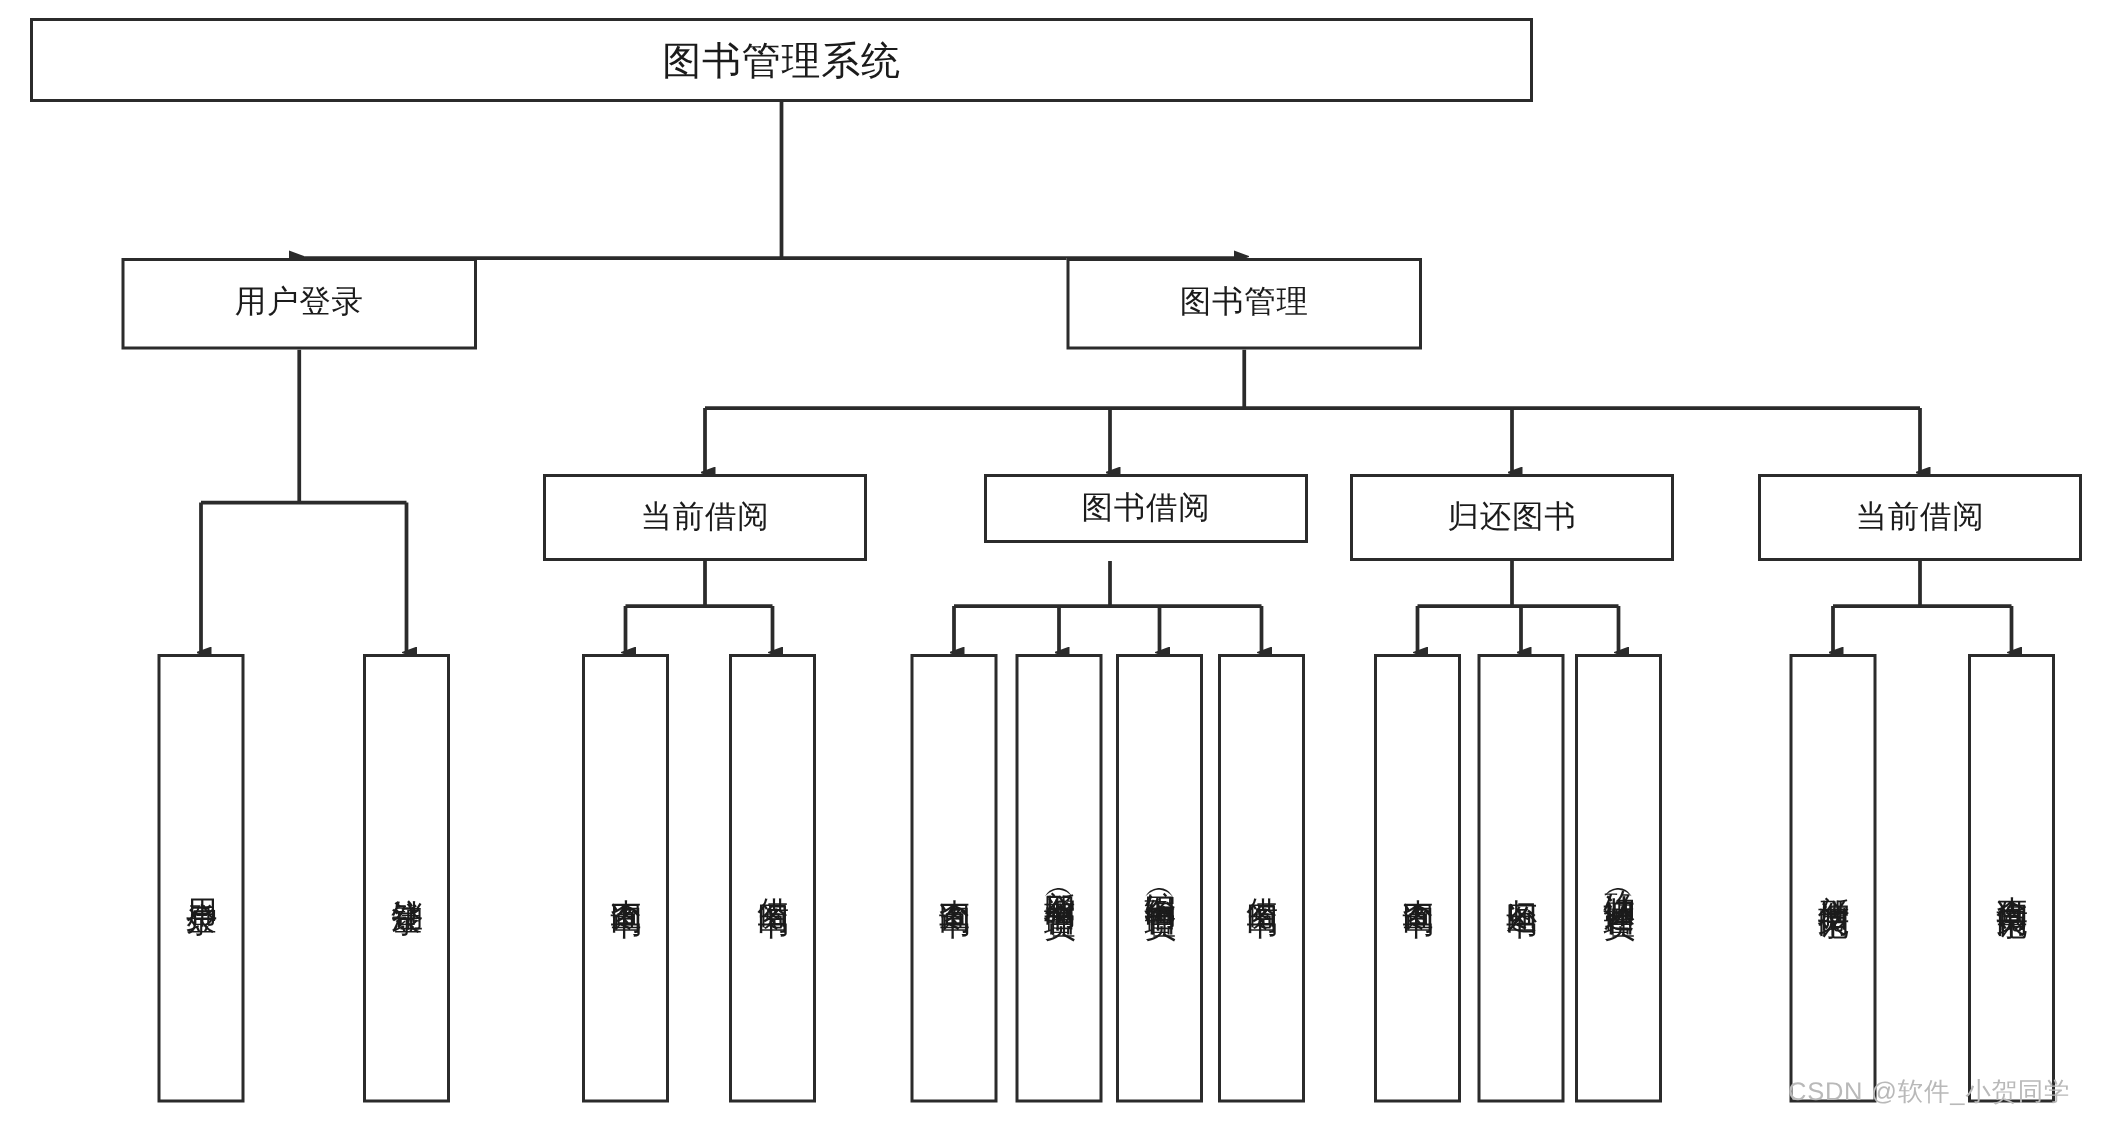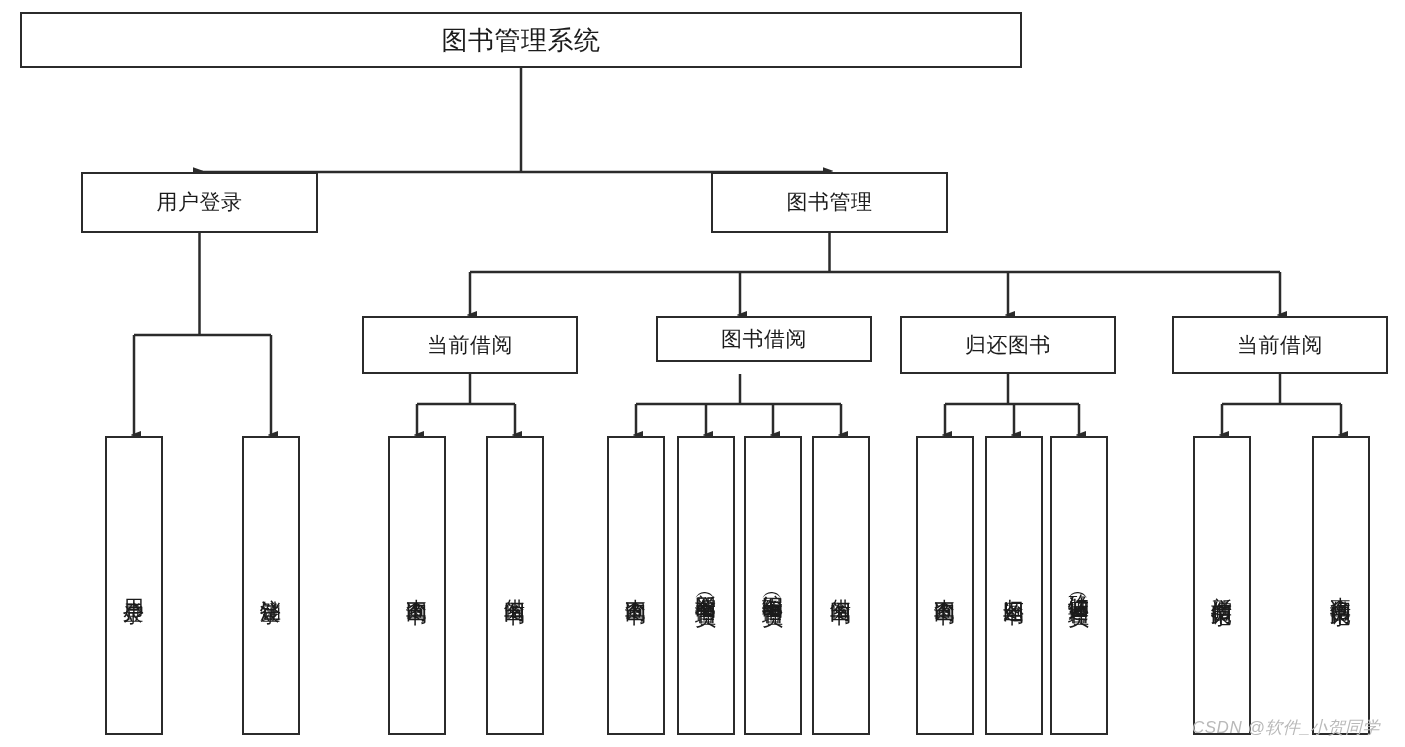--- a/index.html
+++ b/index.html
@@ -174,15 +174,15 @@
   <div class="node vert" style="left: 1050px; top: 436px; width: 58px; height: 299px;">
     <span class="label">确认归还（管理员）</span>
   </div>
   <div class="node vert" style="left: 1193px; top: 436px; width: 58px; height: 299px;">
     <span class="label">新增借阅记录</span>
   </div>
   <div class="node vert" style="left: 1312px; top: 436px; width: 58px; height: 299px;">
     <span class="label">查询借阅记录</span>
   </div>
 
-  <div class="watermark" style="left: 1192px; top: 716px; font-style: italic;">CSDN @软件_小贺同学</div>
+  <div class="watermark" style="left: 1192px; top: 716px;">CSDN @软件_小贺同学</div>
 
 </div>
 
 </body></html>

